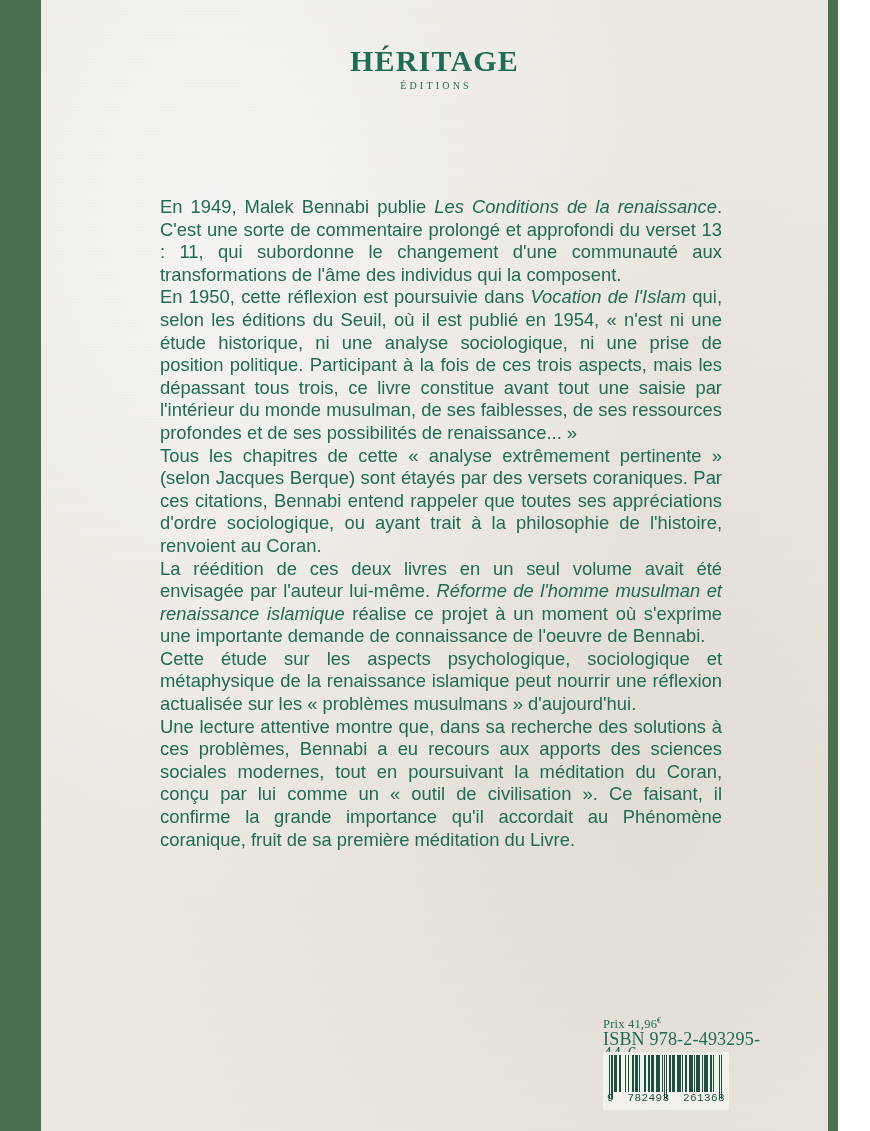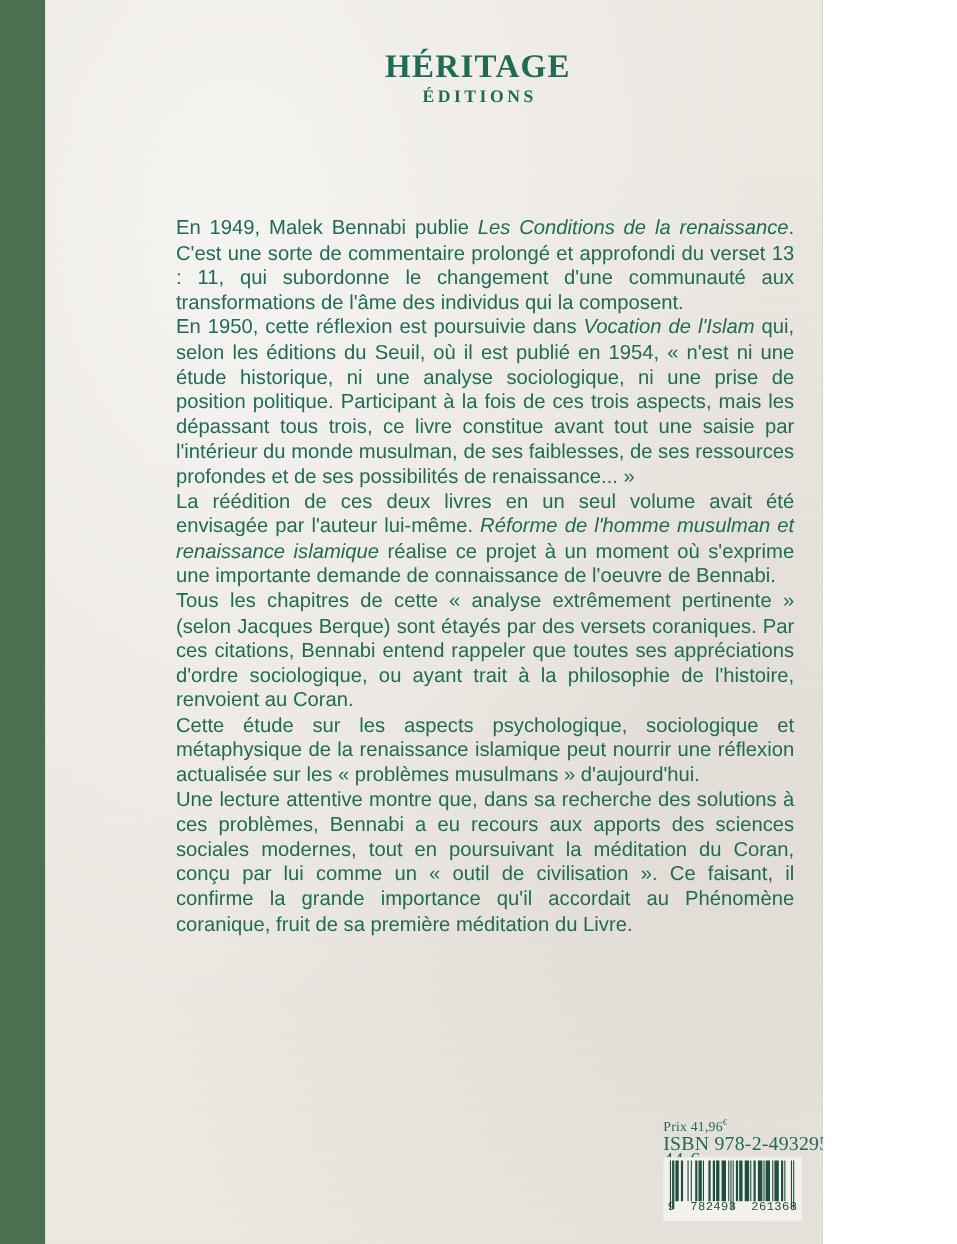--- a/index.html
+++ b/index.html
@@ -9,21 +9,21 @@
   }
   body {
     width: 870px;
     height: 1131px;
     overflow: hidden;
     font-family: "Liberation Serif", "DejaVu Serif", serif;
   }
 
   .cover {
     position: relative;
-    width: 748px;
+    width: 838px;
     height: 1131px;
     background: #a16207;
     overflow: hidden;
   }
 
   
   .page {
     position: absolute;
     left: 41px;
     top: 0;
@@ -70,22 +70,22 @@
     font-family: "Liberation Serif", "DejaVu Serif", serif;
     font-weight: bold;
     font-size: 30px;
     letter-spacing: 1.2px;
     color: #1f6b54;
     line-height: 1.0;
     display: block;
   }
   .logo-sub {
     font-family: "Liberation Serif", "DejaVu Serif", serif;
-    font-weight: bold;
-    font-size: 16px;
+    font-weight: normal;
+    font-size: 10px;
     letter-spacing: 3.2px;
     color: #1f6b54;
     display: block;
     margin-top: 4px;
     padding-left: 3px;
   }
 
   
   .blurb {
     position: absolute;
@@ -179,22 +179,22 @@
     <div class="grain"></div>
 
     <div class="logo">
       <span class="logo-name">HÉRITAGE</span>
       <span class="logo-sub">ÉDITIONS</span>
     </div>
 
     <div class="blurb" id="blurb">
         <p><span>En 1949, Malek Bennabi publie </span><i>Les Conditions de la renaissance</i><span>. C'est une sorte de commentaire prolongé et approfondi du verset 13 : 11, qui subordonne le changement d'une communauté aux transformations de l'âme des individus qui la composent.</span></p>
         <p><span>En 1950, cette réflexion est poursuivie dans </span><i>Vocation de l'Islam</i><span> qui, selon les éditions du Seuil, où il est publié en 1954, « n'est ni une étude historique, ni une analyse sociologique, ni une prise de position politique. Participant à la fois de ces trois aspects, mais les dépassant tous trois, ce livre constitue avant tout une saisie par l'intérieur du monde musulman, de ses faiblesses, de ses ressources profondes et de ses possibilités de renaissance... »</span></p>
+        <p><span>Tous les chapitres de cette « analyse extrêmement pertinente » (selon Jacques Berque) sont étayés par des versets coraniques. Par ces citations, Bennabi entend rappeler que toutes ses appréciations d'ordre sociologique, ou ayant trait à la philosophie de l'histoire, renvoient au Coran.</span></p>
         <p><span>La réédition de ces deux livres en un seul volume avait été envisagée par l'auteur lui-même. </span><i>Réforme de l'homme musulman et renaissance islamique</i><span> réalise ce projet à un moment où s'exprime une importante demande de connaissance de l'oeuvre de Bennabi.</span></p>
-        <p><span>Tous les chapitres de cette « analyse extrêmement pertinente » (selon Jacques Berque) sont étayés par des versets coraniques. Par ces citations, Bennabi entend rappeler que toutes ses appréciations d'ordre sociologique, ou ayant trait à la philosophie de l'histoire, renvoient au Coran.</span></p>
         <p><span>Cette étude sur les aspects psychologique, sociologique et métaphysique de la renaissance islamique peut nourrir une réflexion actualisée sur les « problèmes musulmans » d'aujourd'hui.</span></p>
         <p><span>Une lecture attentive montre que, dans sa recherche des solutions à ces problèmes, Bennabi a eu recours aux apports des sciences sociales modernes, tout en poursuivant la méditation du Coran, conçu par lui comme un « outil de civilisation ». Ce faisant, il confirme la grande importance qu'il accordait au Phénomène coranique, fruit de sa première méditation du Livre.</span></p>
       </div>
 
     <div class="meta">
       <span class="price"><span>Prix 41,96</span><sup>€</sup></span>
       <span class="isbn">ISBN 978-2-493295-44-6</span>
     </div>
 
     <div class="barcode-wrap">

